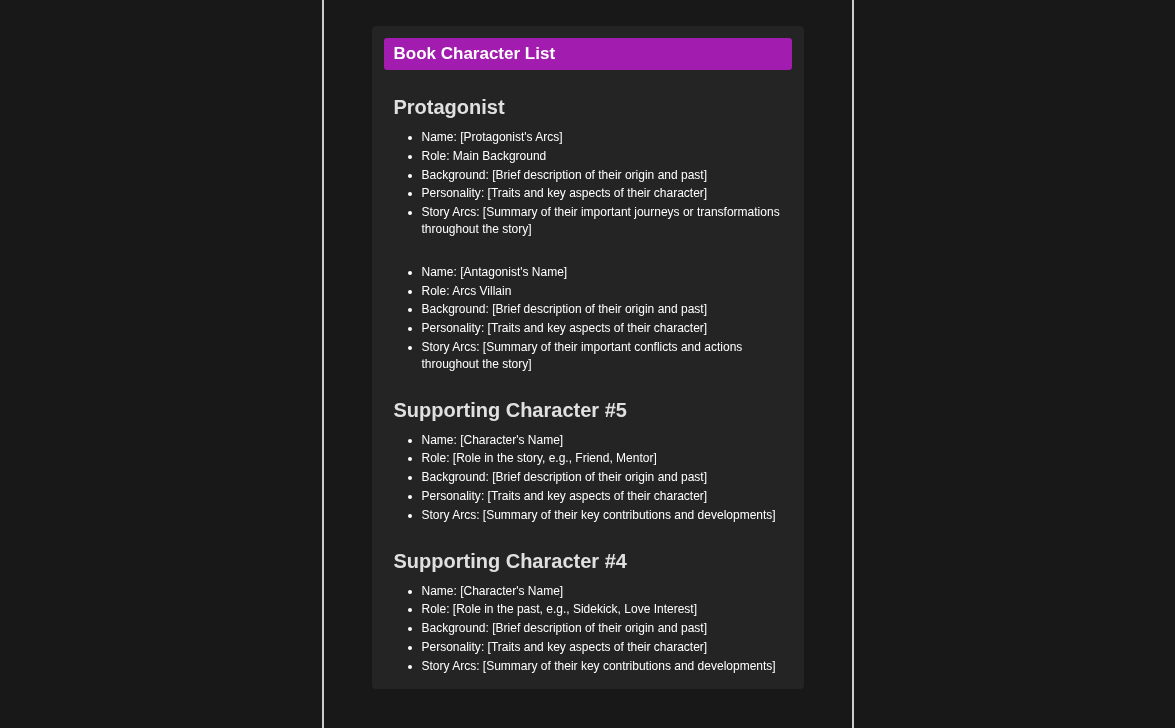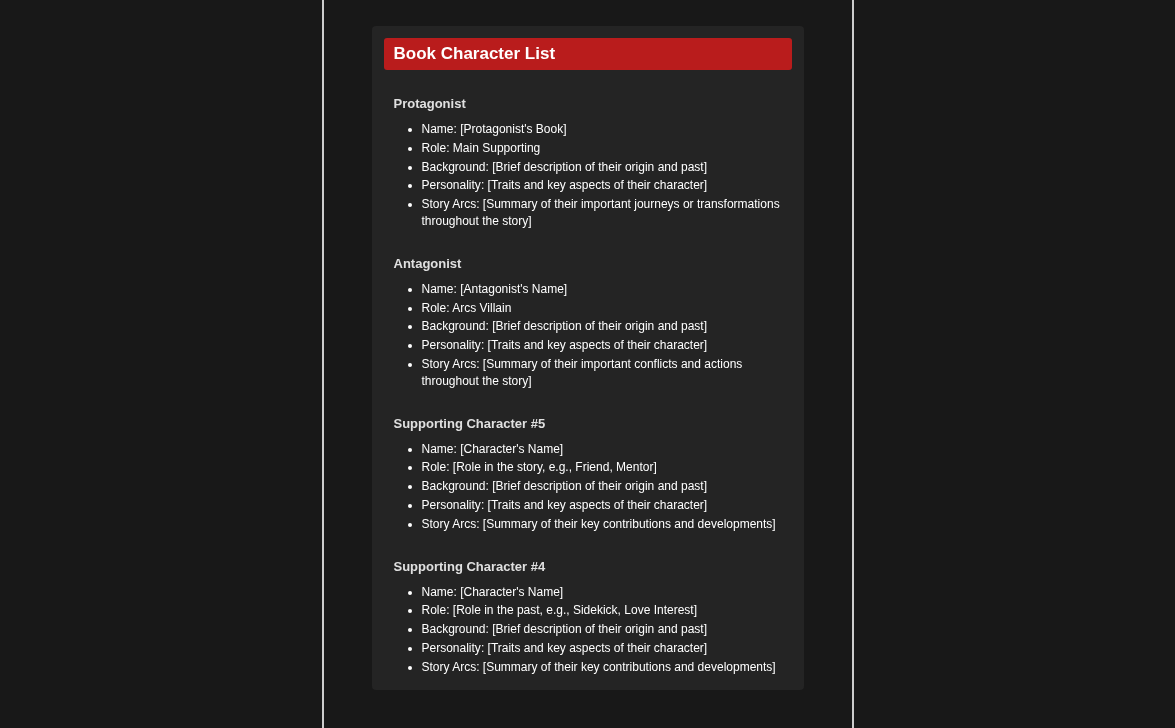--- a/index.html
+++ b/index.html
@@ -21,36 +21,36 @@
       border-left: 2px solid #ccc;
       border-right: 2px solid #ccc;
       padding: 26px 48px 0 48px;
     }
     .card {
       background: #242424;
       border-radius: 4px;
       padding: 12px;
     }
     .title-bar {
-      background: #b91c1c;
+      background: #a21caf;
       border-radius: 3px;
       padding: 6px 10px;
     }
     .title-bar h3 {
       color: #ffffff;
       font-size: 17px;
       font-weight: bold;
     }
     .section {
       padding: 0 10px;
       margin-top: 26px;
     }
     .section h4 {
       color: #e0e0e0;
-      font-size: 13px;
+      font-size: 20px;
       font-weight: bold;
       margin-bottom: 10px;
     }
     .section ul {
       list-style: disc;
       padding-left: 28px;
     }
     .section ul li {
       color: #ffffff;
       font-size: 12px;
@@ -67,30 +67,29 @@
 <div class="page-column">
   <div class="card">
 
     <div class="title-bar">
       <h3>Book Character List</h3>
     </div>
 
     <div class="section">
       <h4>Protagonist</h4>
       <ul>
-        <li><span class="label">Name</span>: <span>[Protagonist's Book]</span></li>
-        <li><span class="label">Role</span>: <span>Main Supporting</span></li>
+        <li><span class="label">Name</span>: <span>[Protagonist's Arcs]</span></li>
+        <li><span class="label">Role</span>: <span>Main Background</span></li>
         <li><span class="label">Background</span>: <span>[Brief description of their origin and past]</span></li>
         <li><span class="label">Personality</span>: <span>[Traits and key aspects of their character]</span></li>
         <li><span class="label">Story Arcs</span>: <span>[Summary of their important journeys or transformations throughout the story]</span></li>
       </ul>
     </div>
 
     <div class="section">
-      <h4>Antagonist</h4>
       <ul>
         <li><span class="label">Name</span>: <span>[Antagonist's Name]</span></li>
         <li><span class="label">Role</span>: <span>Arcs Villain</span></li>
         <li><span class="label">Background</span>: <span>[Brief description of their origin and past]</span></li>
         <li><span class="label">Personality</span>: <span>[Traits and key aspects of their character]</span></li>
         <li><span class="label">Story Arcs</span>: <span>[Summary of their important conflicts and actions throughout the story]</span></li>
       </ul>
     </div>
 
     <div class="section">

